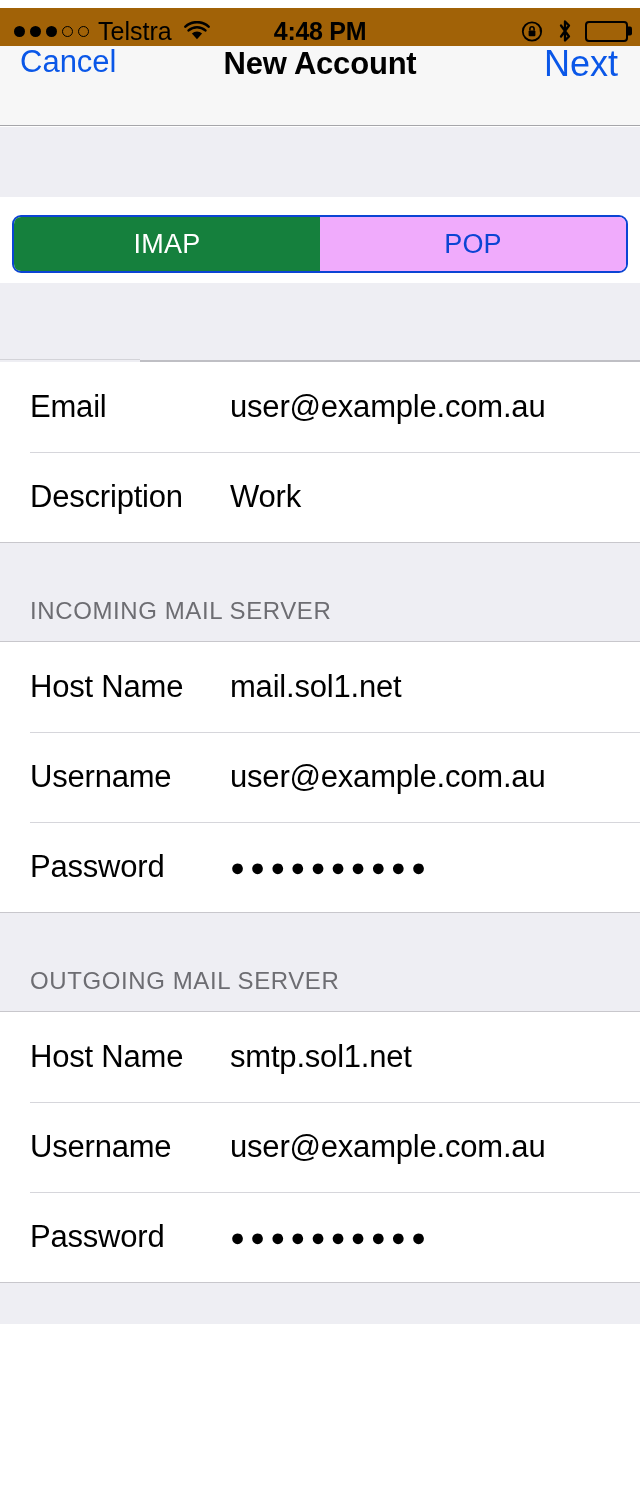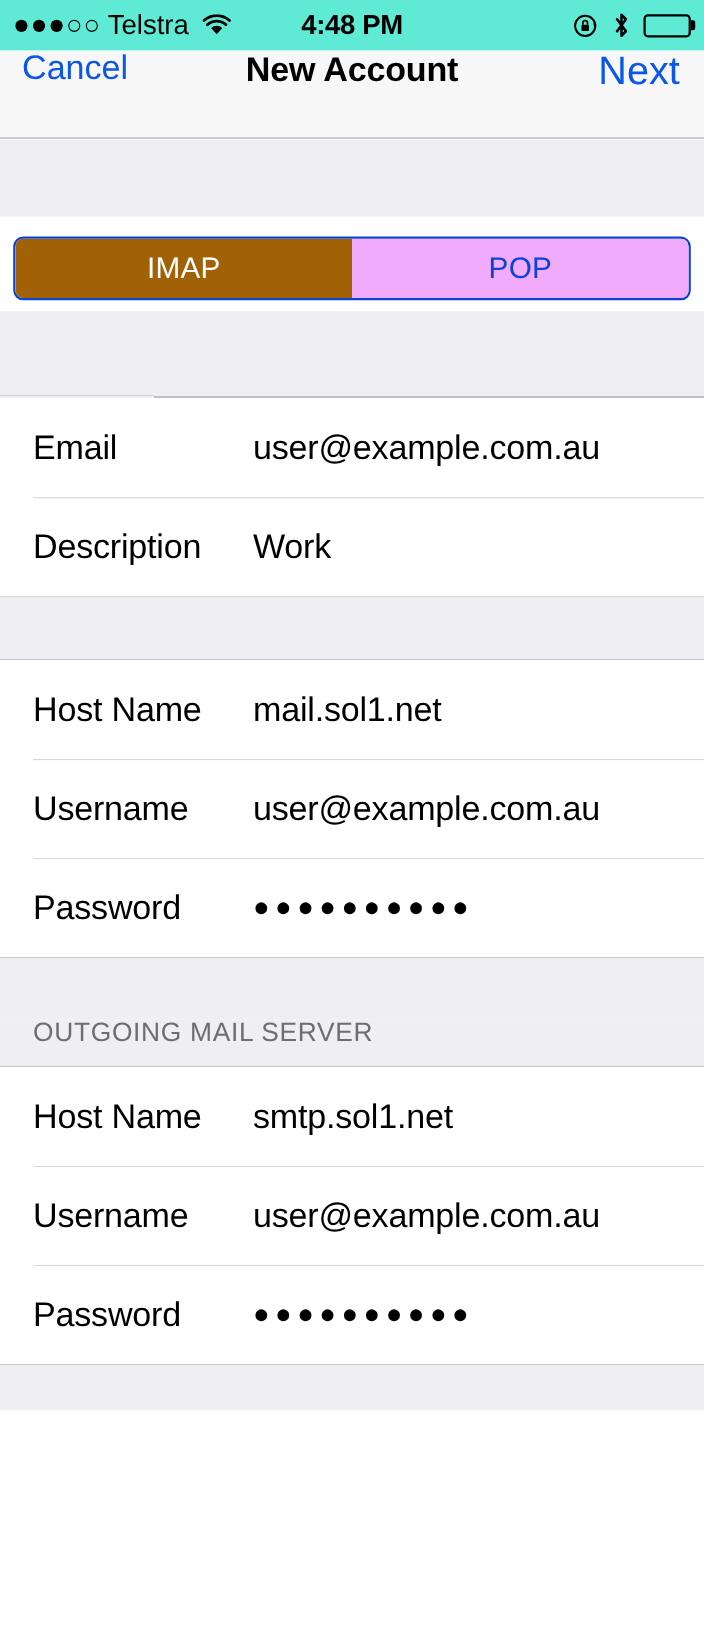--- a/index.html
+++ b/index.html
@@ -6,22 +6,22 @@
   html, body {
     width: 640px; height: 1500px;
     background: #ffffff;
     font-family: "Liberation Sans", sans-serif;
     -webkit-font-smoothing: antialiased;
   }
   .phone { position: relative; width: 640px; height: 1500px; overflow: hidden; background: #ffffff; }
 
   
   .statusbar {
-    position: absolute; top: 0; left: 0; width: 640px; height: 46px;
-    background: #5eead4;
+    position: absolute; top: 8px; left: 0; width: 640px; height: 46px;
+    background: #a16207;
     display: flex; align-items: center; text-align: center;
   }
   .sb-left { position: absolute; left: 14px; top: 0; height: 46px; display: flex; align-items: center; gap: 9px; }
   .sb-dots { display: flex; align-items: center; gap: 5px; }
   .dot { width: 11px; height: 11px; border-radius: 50%; }
   .dot.filled { background: #000; }
   .dot.empty  { background: transparent; border: 1.5px solid #000; }
   .carrier { font-size: 25px; color: #000; letter-spacing: 0px; line-height: 1; }
   .wifi { width: 26px; height: 20px; position: relative; margin-left: 3px; }
   .sb-center {
@@ -58,21 +58,21 @@
   
   .seg-wrap { background: #ffffff; width: 640px; padding: 18px 12px 10px 12px; }
   .segmented {
     display: flex; width: 616px; height: 58px;
     border: 2px solid #0b44d4; border-radius: 9px; overflow: hidden; background: #fff;
   }
   .seg {
     flex: 1; display: flex; align-items: center; justify-content: center;
     font-size: 27px; letter-spacing: 0.2px;
   }
-  .seg.active { background: #a16207; color: #ffffff; }
+  .seg.active { background: #15803d; color: #ffffff; }
   .seg.inactive { background: #f0abfc; color: #0b44d4; }
 
   
   .section-top-rule { position: relative; height: 3px; width: 640px; background: #eeeef3; }
   .section-top-rule .short { position: absolute; left: 0; top: 0; width: 140px; height: 1px; background: #d3d3d8; }
   .section-top-rule .long  { position: absolute; left: 140px; top: 1px; width: 500px; height: 2px; background: #bfbfc4; }
 
   .table { background: #ffffff; width: 640px; }
   .row {
     position: relative; display: flex; align-items: center;
@@ -170,20 +170,21 @@
         <span class="row-value">user@example.com.au</span>
       </div>
       <div class="row">
         <span class="row-label">Description</span>
         <span class="row-value">Work</span>
       </div>
     </div>
     <div class="section-rule-bottom"></div>
 
     <div class="section-gap" style="height:56px;"></div>
+    <div class="section-header" style="height:42px;">INCOMING MAIL SERVER</div>
     <div class="section-rule-bottom"></div>
     <div class="table">
       <div class="row">
         <span class="row-label">Host Name</span>
         <span class="row-value">mail.sol1.net</span>
       </div>
       <div class="row">
         <span class="row-label">Username</span>
         <span class="row-value">user@example.com.au</span>
       </div>

